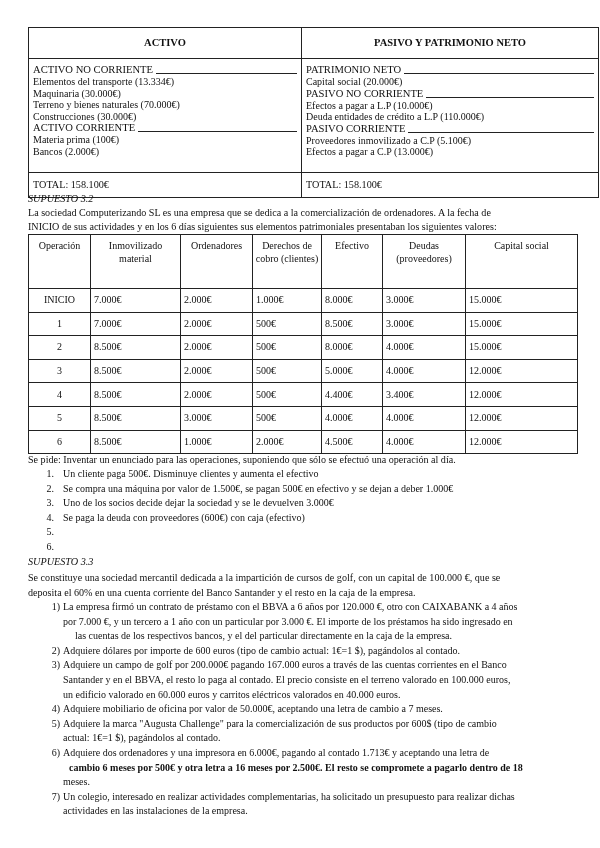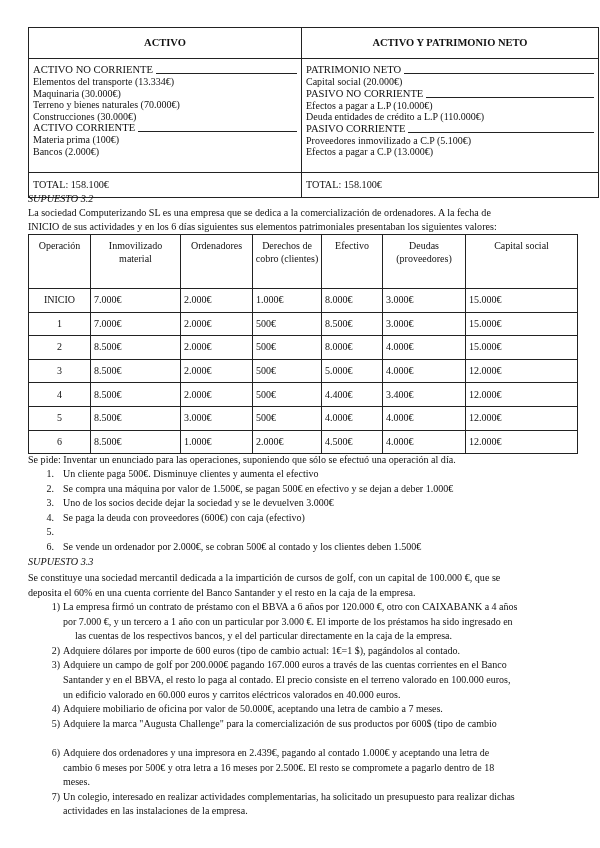--- a/index.html
+++ b/index.html
@@ -40,21 +40,21 @@
 <body>
 
 <table class="balance">
   <colgroup>
       <col style="width:273px">
       <col style="width:297px">
     </colgroup>
   <tbody>
       <tr>
     <th>ACTIVO</th>
-    <th>ACTIVO Y PATRIMONIO NETO</th>
+    <th>PASIVO Y PATRIMONIO NETO</th>
   </tr>
   <tr>
     <td class="body-cell" id="activo-cell">
           <div class="head-line">
             <span>ACTIVO NO CORRIENTE</span>
             <span class="rule"></span>
           </div>
           <span class="line">Elementos del transporte (13.334€)</span>
           <span class="line">Maquinaria (30.000€)</span>
           <span class="line">Terreno y bienes naturales (70.000€)</span>
@@ -203,21 +203,20 @@
     </li>
     <li style="height: 14.6px;">
       <span class="num" style="left: 40px; width: 14px;">4.</span>
       <span style="position: absolute; left: 63px; white-space: nowrap;">Se paga la deuda con proveedores (600€) con caja (efectivo)</span>
     </li>
     <li style="height: 14.6px;">
       <span class="num" style="left: 40px; width: 14px;">5.</span>
     </li>
     <li style="height: 14.6px;">
       <span class="num" style="left: 40px; width: 14px;">6.</span>
-      <span style="position: absolute; left: 63px; white-space: nowrap;">Se vende un ordenador por 2.000€, se cobran 500€ al contado y los clientes deben 1.500€</span>
     </li>
   </ul>
 
 <div class="sup-title" style="top:556px">SUPUESTO 3.3</div>
 <div class="para" style="top:570px; width:580px; line-height:15px;">
   <div style="white-space:nowrap">Se constituye una sociedad mercantil dedicada a la impartición de cursos de golf, con un capital de 100.000 €, que se</div>
   <div style="white-space:nowrap">deposita el 60% en una cuenta corriente del Banco Santander y el resto en la caja de la empresa.</div>
 </div>
 <ul class="list" id="s33-list" style="top:600px">
     <li style="height: 43.8px;">
@@ -236,25 +235,26 @@
       <span style="position: absolute; left: 63px; top: 14.6px; white-space: nowrap;">Santander y en el BBVA, el resto lo paga al contado. El precio consiste en el terreno valorado en 100.000 euros,</span>
       <span style="position: absolute; left: 63px; top: 29.2px; white-space: nowrap;">un edificio valorado en 60.000 euros y carritos eléctricos valorados en 40.000 euros.</span>
     </li>
     <li style="height: 14.6px;">
       <span class="num" style="left: 46px; width: 14px;">4)</span>
       <span style="position: absolute; left: 63px; top: 0px; white-space: nowrap;">Adquiere mobiliario de oficina por valor de 50.000€, aceptando una letra de cambio a 7 meses.</span>
     </li>
     <li style="height: 29.2px;">
       <span class="num" style="left: 46px; width: 14px;">5)</span>
       <span style="position: absolute; left: 63px; top: 0px; white-space: nowrap;">Adquiere la marca "Augusta Challenge" para la comercialización de sus productos por 600$ (tipo de cambio</span>
+      <span style="position: absolute; left: 63px; top: 14.6px; white-space: nowrap;">actual: 1€=1 $), pagándolos al contado.</span>
     </li>
     <li style="height: 43.8px;">
       <span class="num" style="left: 46px; width: 14px;">6)</span>
-      <span style="position: absolute; left: 63px; top: 0px; white-space: nowrap;">Adquiere dos ordenadores y una impresora en 2.439€, pagando al contado 1.000€ y aceptando una letra de</span>
-      <span style="position: absolute; left: 63px; top: 14.6px; white-space: nowrap;">cambio 6 meses por 500€ y otra letra a 16 meses por 2.500€. El resto se compromete a pagarlo dentro de 18</span>
+      <span style="position: absolute; left: 63px; top: 0px; white-space: nowrap;">Adquiere dos ordenadores y una impresora en 6.000€, pagando al contado 1.713€ y aceptando una letra de</span>
+      <span style="position: absolute; left: 69px; top: 14.6px; white-space: nowrap; font-weight: bold;">cambio 6 meses por 500€ y otra letra a 16 meses por 2.500€. El resto se compromete a pagarlo dentro de 18</span>
       <span style="position: absolute; left: 63px; top: 29.2px; white-space: nowrap;">meses.</span>
     </li>
     <li style="height: 29.2px;">
       <span class="num" style="left: 46px; width: 14px;">7)</span>
       <span style="position: absolute; left: 63px; top: 0px; white-space: nowrap;">Un colegio, interesado en realizar actividades complementarias, ha solicitado un presupuesto para realizar dichas</span>
       <span style="position: absolute; left: 63px; top: 14.6px; white-space: nowrap;">actividades en las instalaciones de la empresa.</span>
     </li>
   </ul>
 
 </body></html>

